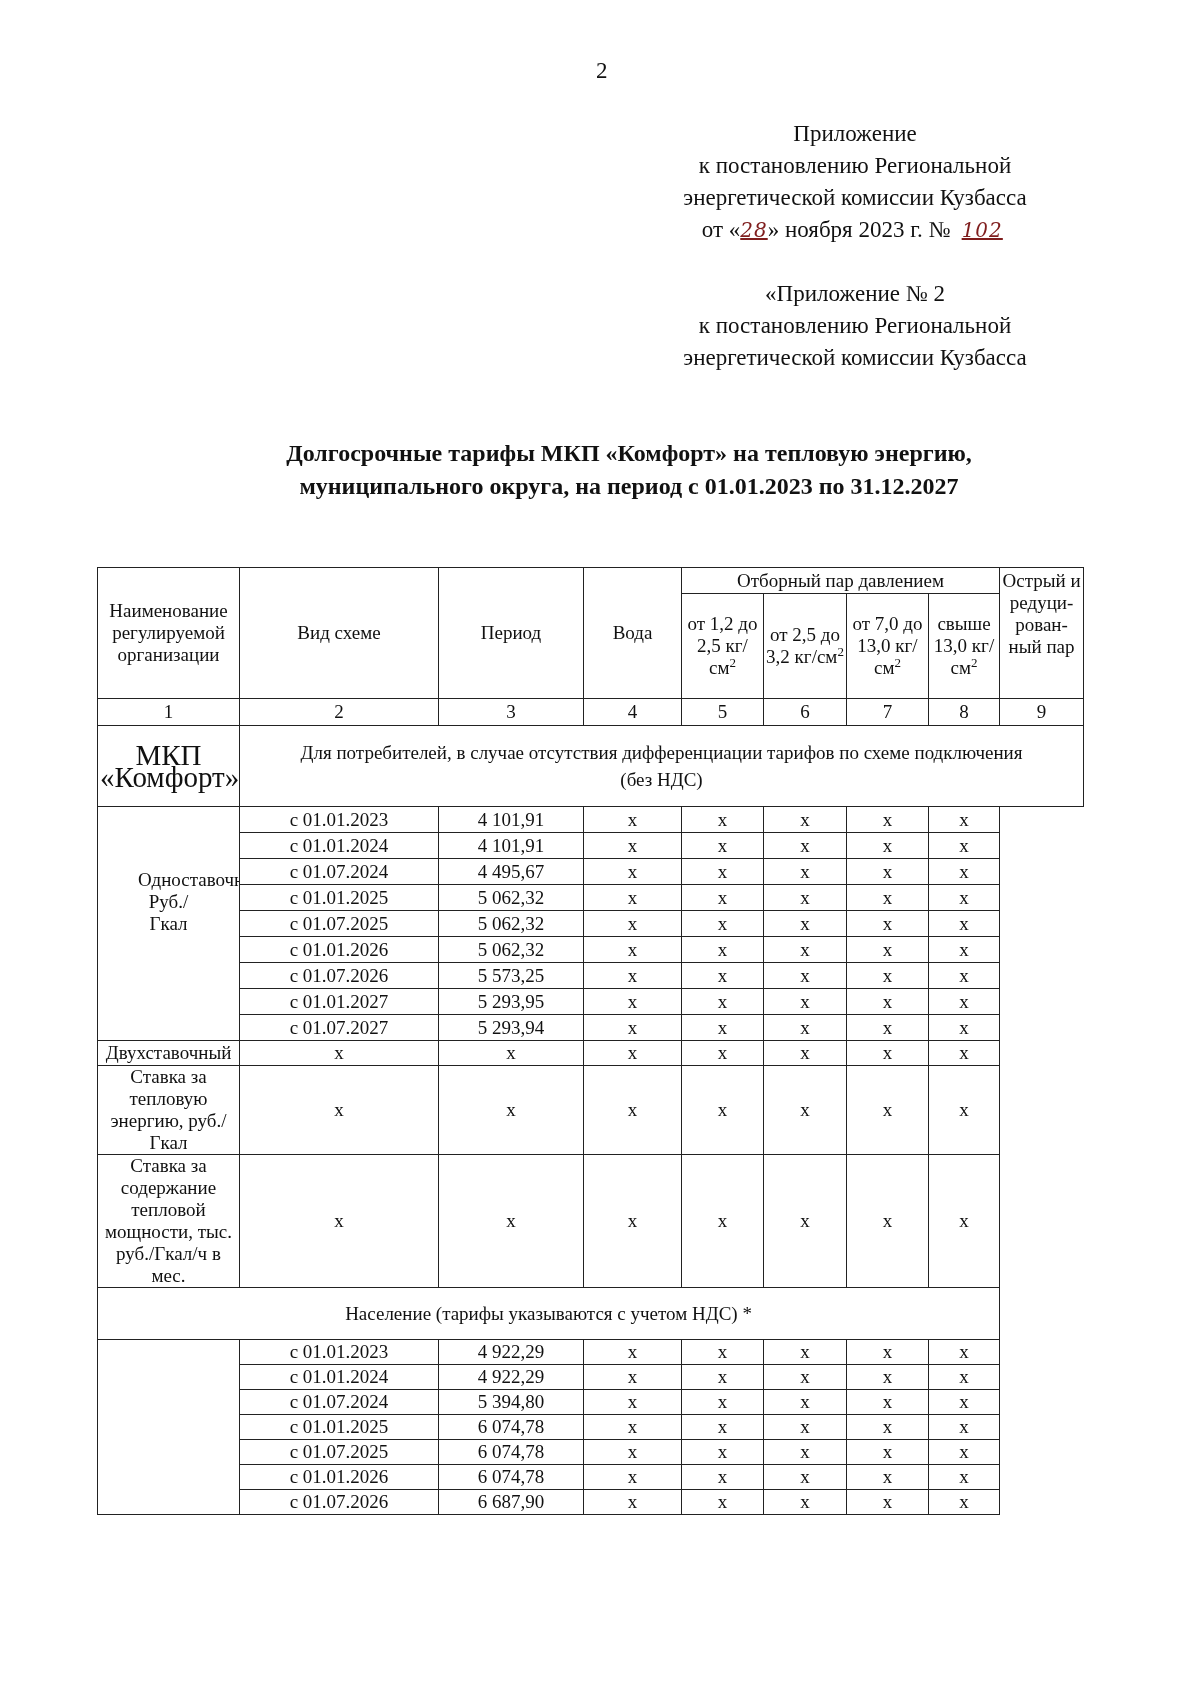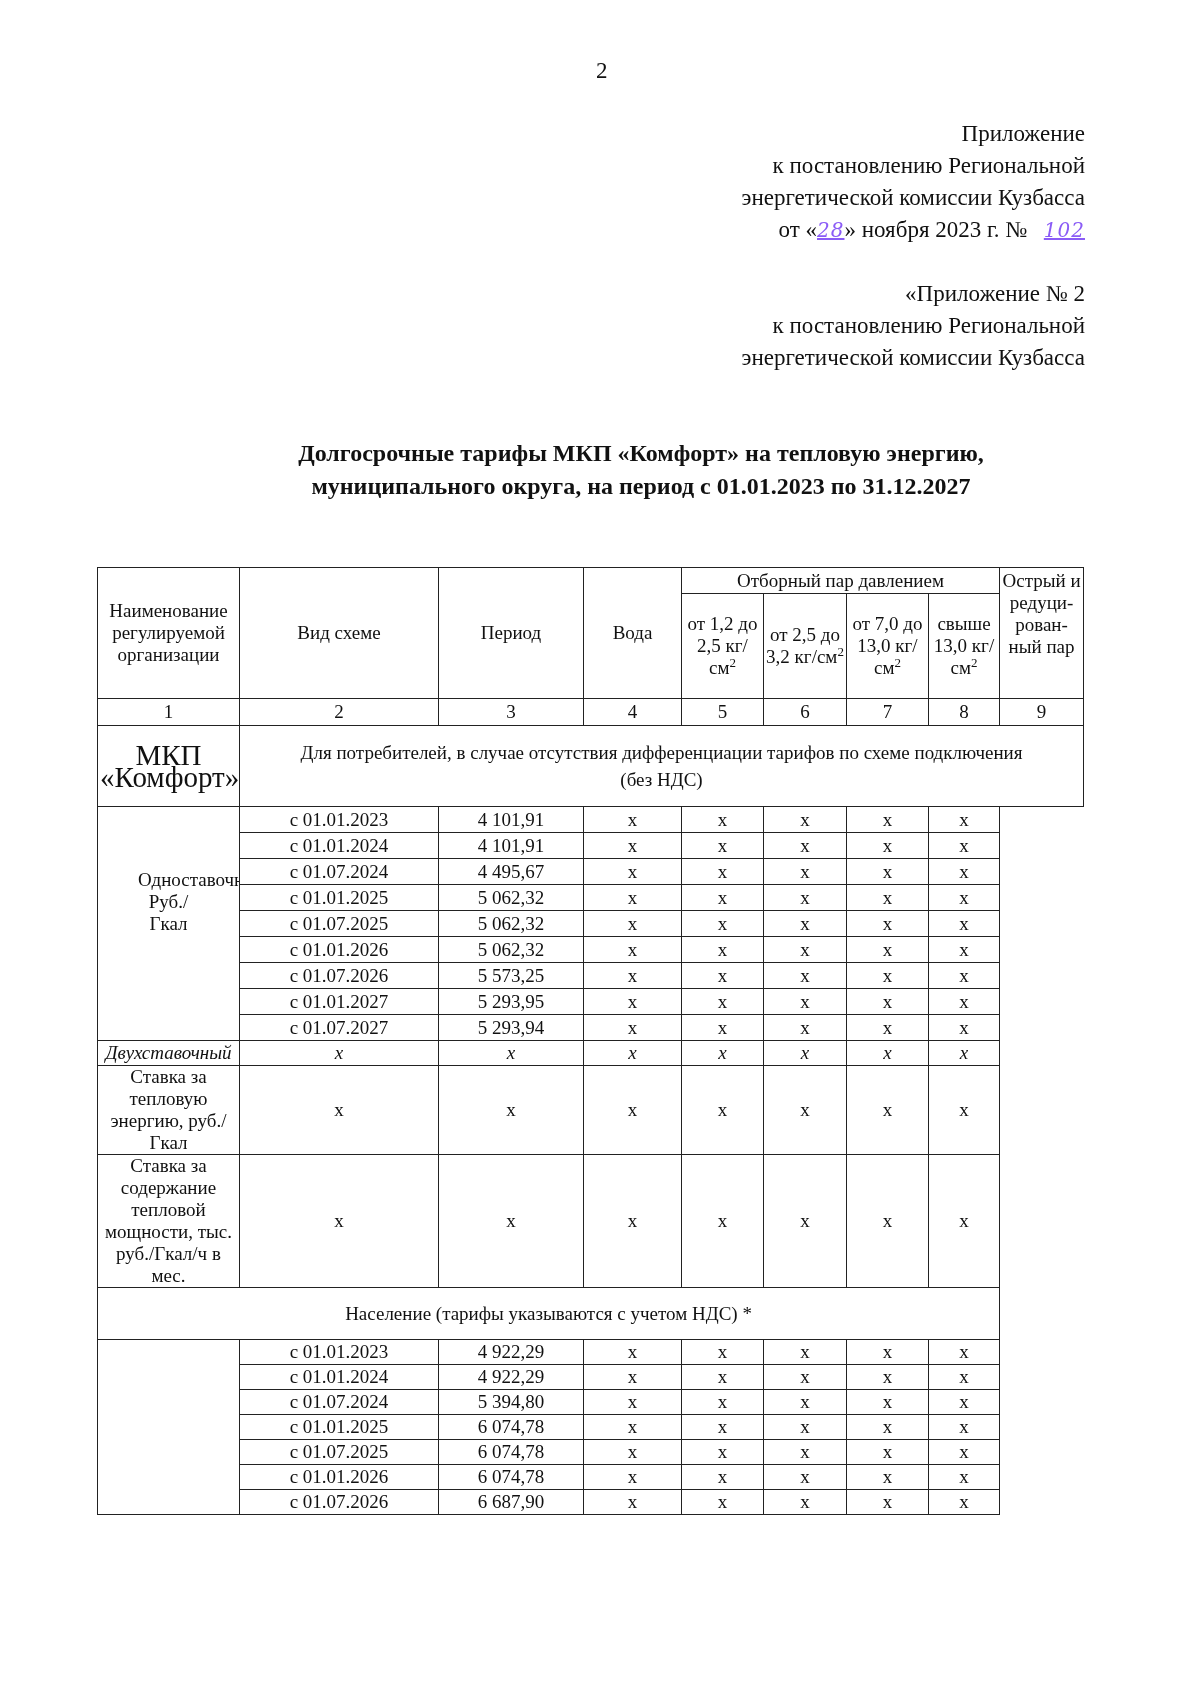--- a/index.html
+++ b/index.html
@@ -3,25 +3,25 @@
 <meta charset="utf-8">
 <style>
   html, body { margin: 0; padding: 0; background: #ffffff; }
   body { width: 1200px; height: 1698px; position: relative; overflow: hidden;
          font-family: "Liberation Serif", "DejaVu Serif", serif; color: #111; }
   .page-number { position: absolute; left: 596px; top: 58px; font-size: 23px; }
   .appendix { position: absolute; left: 625px; width: 460px; text-align: center;
               font-size: 23px; line-height: 32px; }
   .appendix.a1 { top: 118px; }
   .appendix.a2 { top: 278px; }
-  .appendix div { white-space: nowrap; text-align: right; }
-  .hw { font-family: "DejaVu Serif", serif; font-style: italic; font-size: 20px; color: #8b5cf6;
+  .appendix div { white-space: nowrap; }
+  .hw { font-family: "DejaVu Serif", serif; font-style: italic; font-size: 20px; color: #7f1d1d;
         text-decoration: underline; letter-spacing: 1px; }
   .hw.num { display: inline-block; min-width: 52px; }
-  .title { position: absolute; left: 148px; width: 986px; top: 437px; text-align: center;
+  .title { position: absolute; left: 136px; width: 986px; top: 437px; text-align: center;
            font-weight: bold; font-size: 24px; line-height: 33px; }
   .title div { white-space: nowrap; }
   table.tariffs { position: absolute; left: 97px; top: 567px; border-collapse: collapse;
                   table-layout: fixed; width: 986px; font-size: 19px; }
   table.tariffs td { border: 1.5px solid #222; text-align: center; vertical-align: middle;
                      padding: 0 2px; line-height: 22px; overflow: hidden; }
   .hdr td { font-size: 19px; line-height: 24px; }
   .sub { font-size: 13px; vertical-align: super; line-height: 0; }
   .numrow td { height: 26px; line-height: 22px; }
   .section td.section-cell { height: 80px; line-height: 27px; }
@@ -172,21 +172,21 @@
       </tr>
       <tr class="r28">
         <td>с 01.07.2027</td>
         <td>5 293,94</td>
         <td>x</td>
         <td>x</td>
         <td>x</td>
         <td>x</td>
         <td>x</td>
       </tr>
-      <tr style="height: 25px; font-style: italic;">
+      <tr style="height: 25px;">
         <td>Двухставочный</td>
         <td>x</td>
         <td>x</td>
         <td>x</td>
         <td>x</td>
         <td>x</td>
         <td>x</td>
         <td>x</td>
       </tr>
       <tr style="height: 46px;">

